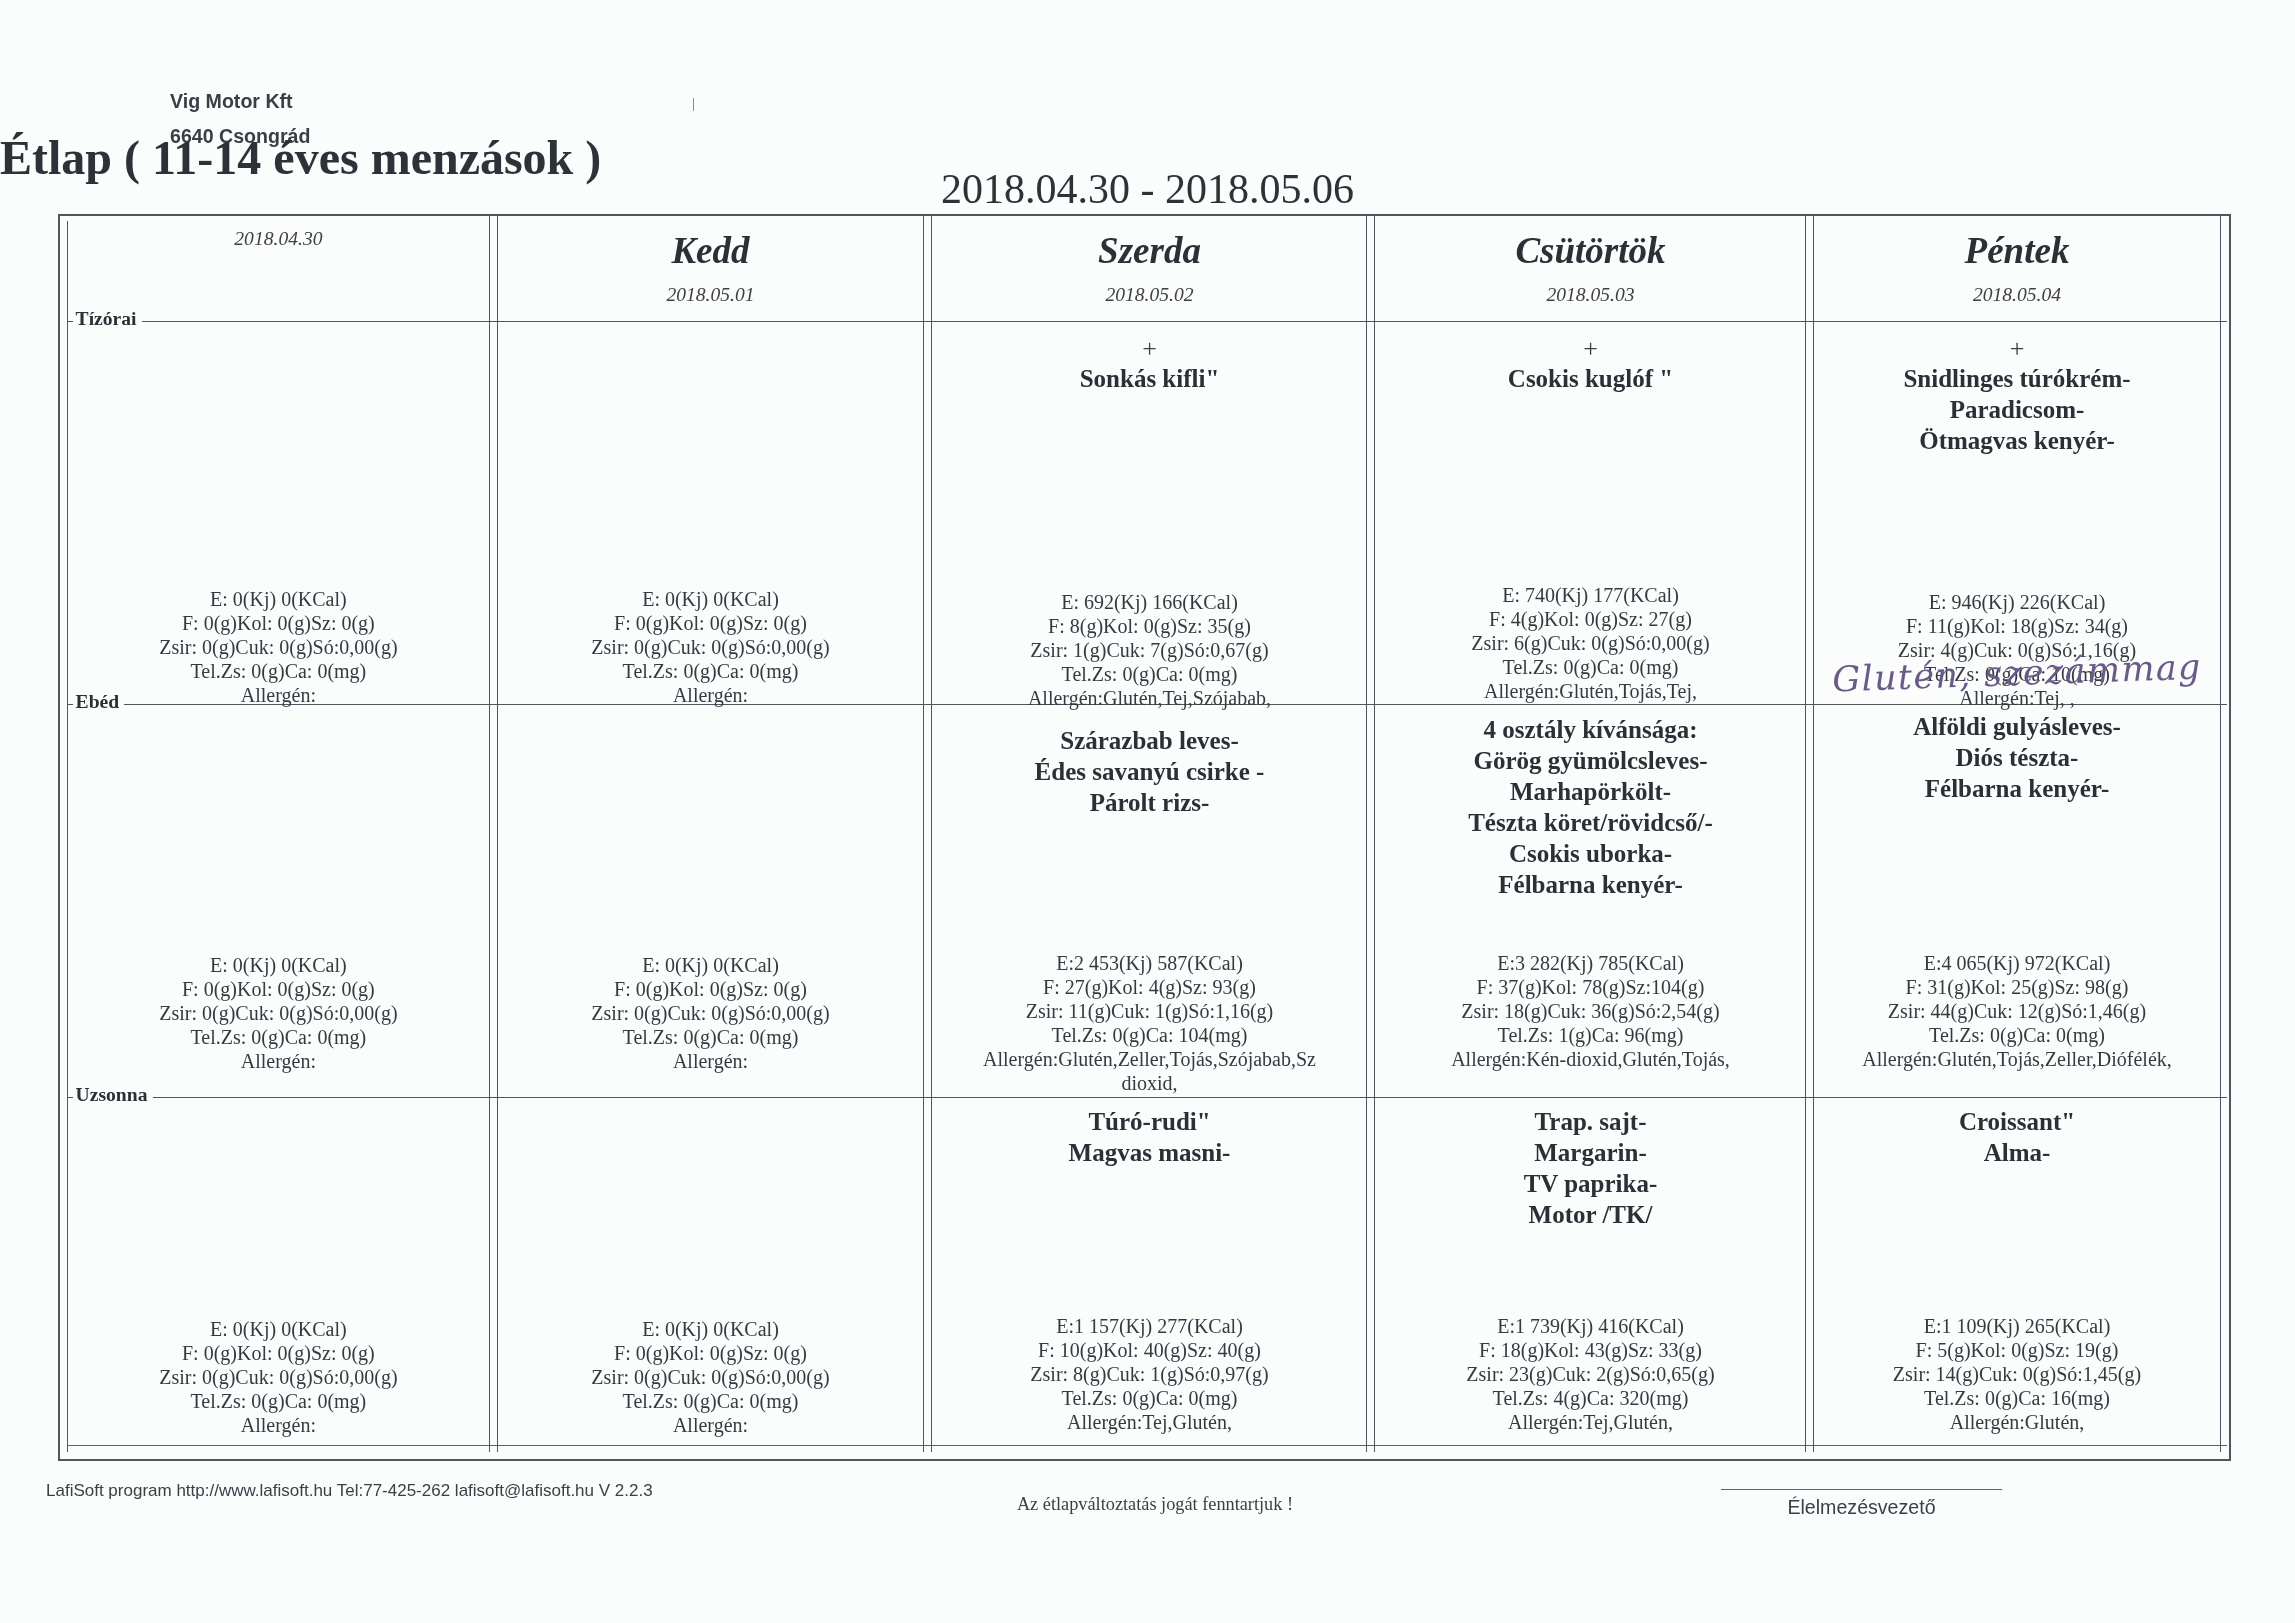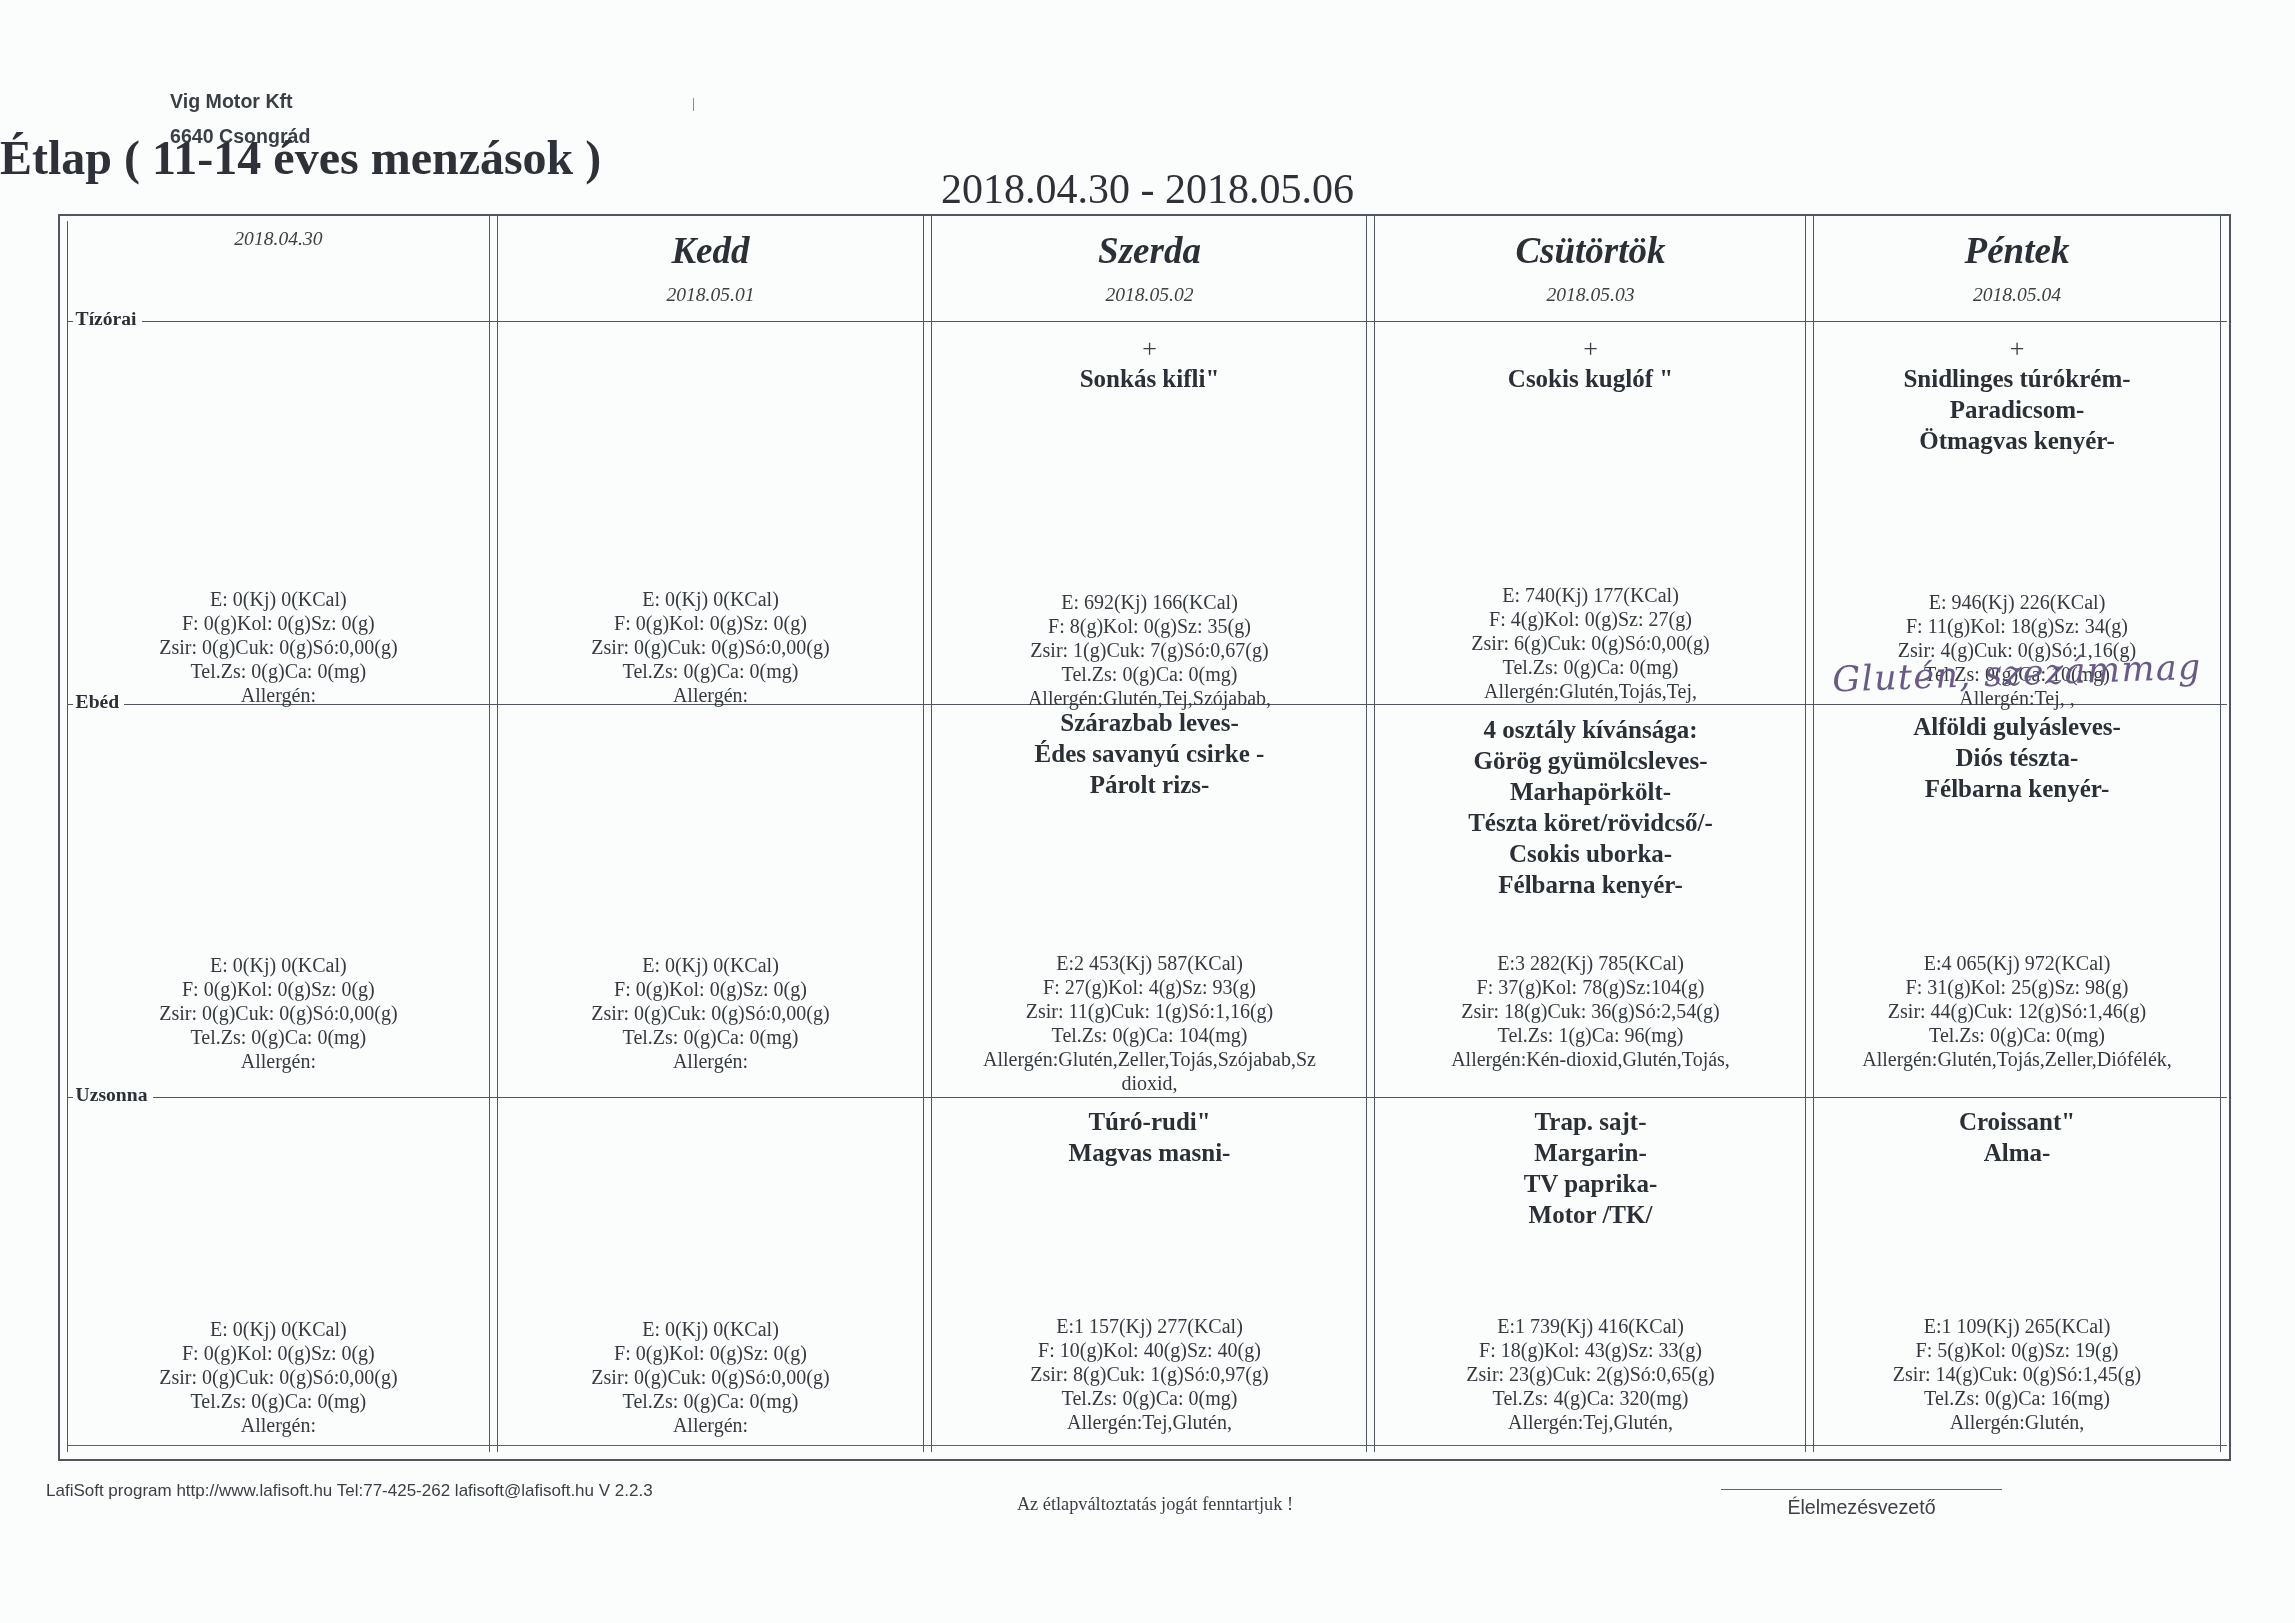--- a/index.html
+++ b/index.html
@@ -157,21 +157,21 @@
       </div>
       <div class="nutri" style="top:268px">
         <span>E: 692(Kj)  166(KCal)</span>
           <span>F:  8(g)Kol:  0(g)Sz: 35(g)</span>
           <span>Zsir:  1(g)Cuk:  7(g)Só:0,67(g)</span>
           <span>Tel.Zs:  0(g)Ca:   0(mg)</span>
           <span>Allergén:Glutén,Tej,Szójabab,</span>
       </div>
     </div>
     <div class="cell" style="top:490px;left:0;right:0;height:391px">
-      <div style="padding-top:1px">
+      <div style="padding-top:19px">
         <span class="dish">Szárazbab leves-</span>
         <span class="dish">Édes savanyú csirke -</span>
         <span class="dish">Párolt rizs-</span>
       </div>
       <div class="nutri" style="top:245px">
         <span>E:2 453(Kj)  587(KCal)</span>
           <span>F: 27(g)Kol:  4(g)Sz: 93(g)</span>
           <span>Zsir: 11(g)Cuk:  1(g)Só:1,16(g)</span>
           <span>Tel.Zs:  0(g)Ca: 104(mg)</span>
           <span>Allergén:Glutén,Zeller,Tojás,Szójabab,Sz</span>

